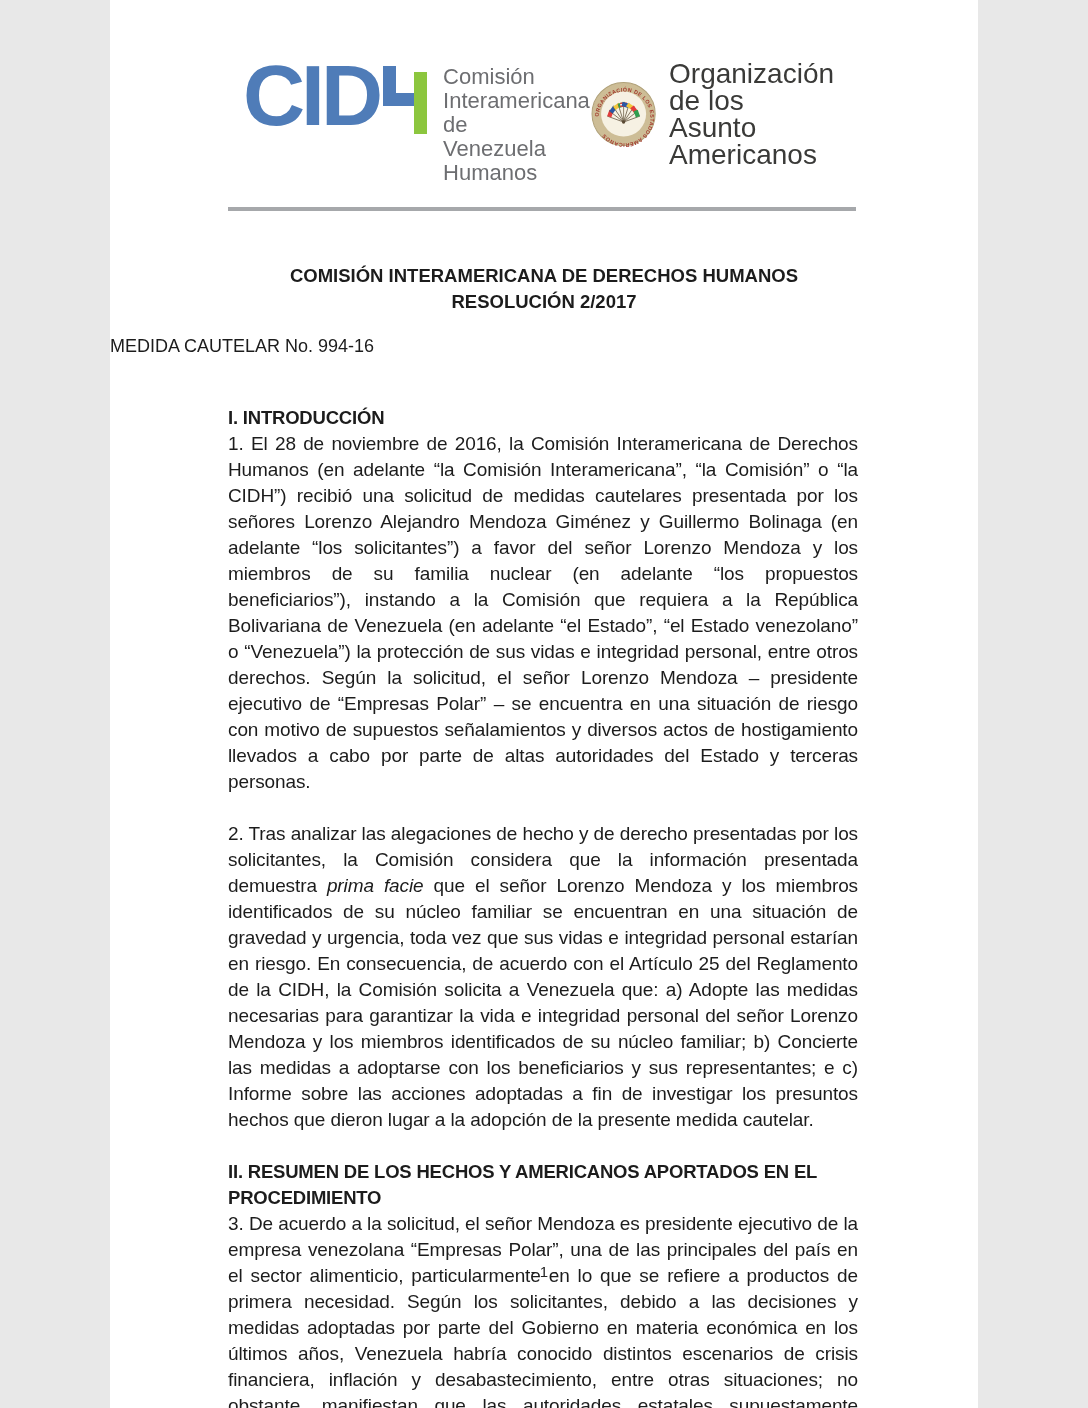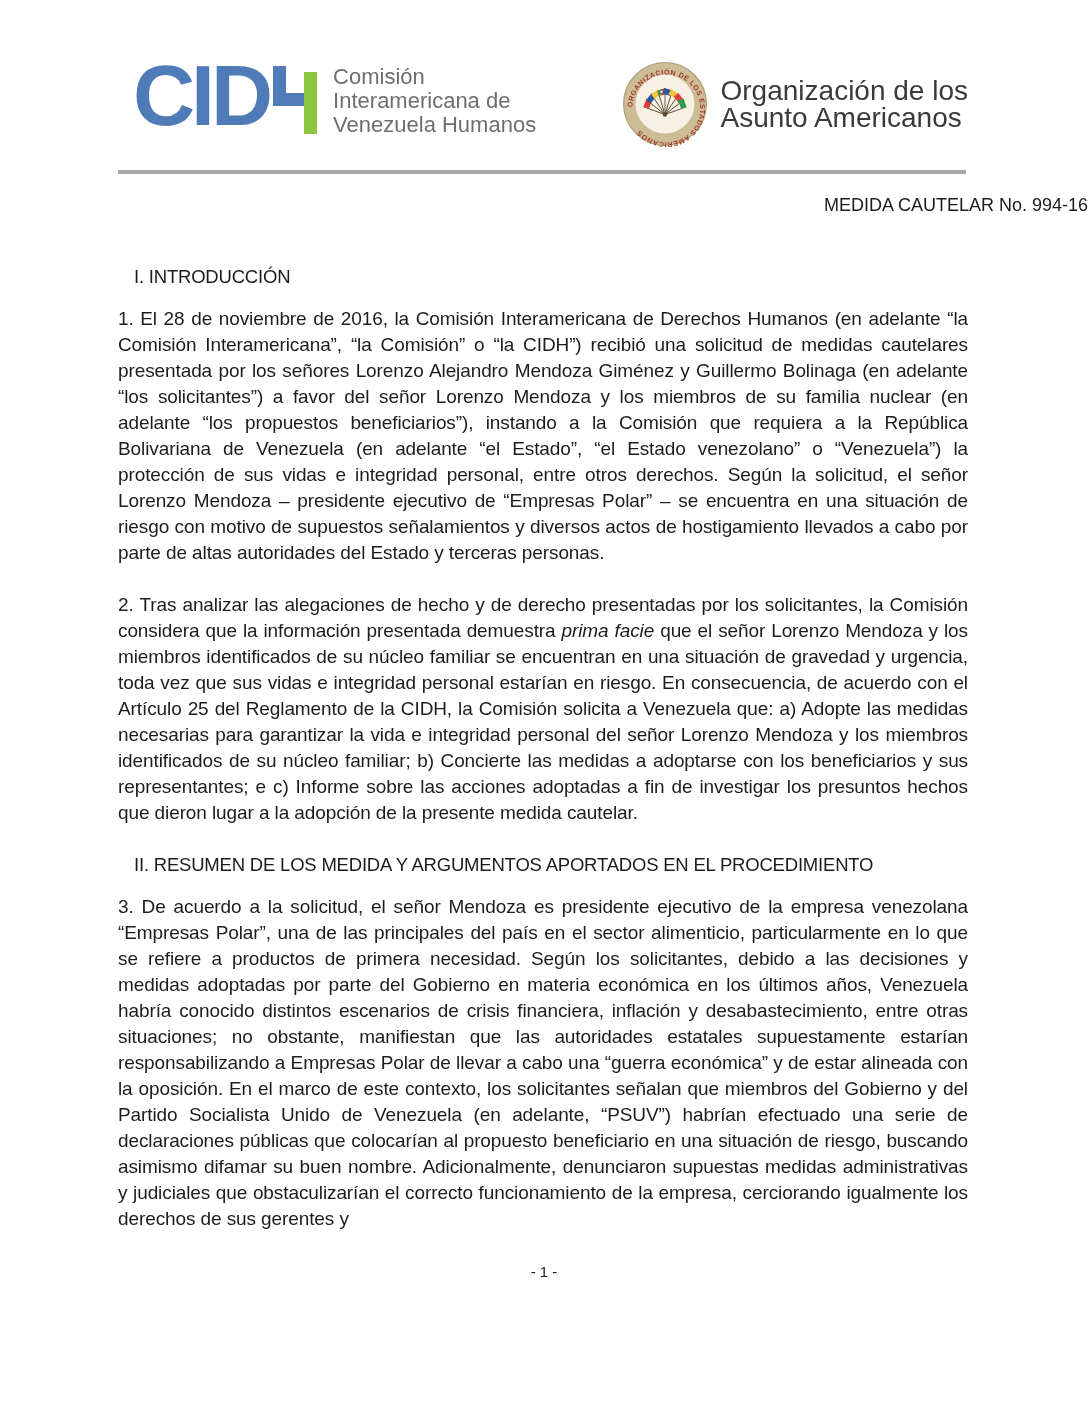--- a/index.html
+++ b/index.html
@@ -1,18 +1,18 @@
 <!DOCTYPE html>
 <html><head>
 <meta charset="utf-8">
 <style>
   html, body { margin: 0; padding: 0; background: #e8e8e8; }
   .page {
     position: relative;
-    width: 1088px;
+    width: 868px;
     height: 1408px;
     margin: 0 auto;
     background: #ffffff;
     font-family: "Liberation Sans", sans-serif;
     color: #1c1c1c;
     overflow: hidden;
   }
 
   
   .header {
@@ -54,32 +54,32 @@
   
   .divider {
     height: 4px;
     background: #a6a8ab;
     margin: 22px 122px 0 118px;
   }
 
   
   .title-block { text-align: center; margin-top: 52px; }
   .title-line { font-size: 18.5px; font-weight: 700; line-height: 26px; }
-  .subtitle-block { text-align: right; margin-top: 18px; }
+  .subtitle-block { text-align: left; margin-top: 18px; }
   .subtitle-line { font-size: 18px; line-height: 26px; }
 
   
   .doc-body {
     margin: 46px 120px 0 118px;
     text-align: justify;
   }
   .section-heading {
     font-size: 18.5px;
-    font-weight: 400;
-    margin: 16px;
+    font-weight: 700;
+    margin: 0;
     line-height: 26px;
     text-align: left;
     letter-spacing: -0.2px;
   }
   .body-paragraph {
     font-size: 19px;
     line-height: 26px;
     margin: 0 0 26px 0;
     letter-spacing: -0.1px;
   }
@@ -174,27 +174,31 @@
       </svg>
       <div class="oas-name">
         <div>Organización de los</div>
         <div>Asunto Americanos</div>
       </div>
     </div>
   </div>
 
   <div class="divider"></div>
 
+  <div class="title-block">
+    <div class="title-line">COMISIÓN INTERAMERICANA DE DERECHOS HUMANOS</div>
+    <div class="title-line">RESOLUCIÓN 2/2017</div>
+  </div>
   <div class="subtitle-block">
     <div class="subtitle-line">MEDIDA CAUTELAR No. 994-16</div>
   </div>
 
   <main class="doc-body">
       <h2 class="section-heading">I. INTRODUCCIÓN</h2>
       <p class="body-paragraph"><span>1. El 28 de noviembre de 2016, la Comisión Interamericana de Derechos Humanos (en adelante “la Comisión Interamericana”, “la Comisión” o “la CIDH”) recibió una solicitud de medidas cautelares presentada por los señores Lorenzo Alejandro Mendoza Giménez y Guillermo Bolinaga (en adelante “los solicitantes”) a favor del señor Lorenzo Mendoza y los miembros de su familia nuclear (en adelante “los propuestos beneficiarios”), instando a la Comisión que requiera a la República Bolivariana de Venezuela (en adelante “el Estado”, “el Estado venezolano” o “Venezuela”) la protección de sus vidas e integridad personal, entre otros derechos. Según la solicitud, el señor Lorenzo Mendoza – presidente ejecutivo de “Empresas Polar” – se encuentra en una situación de riesgo con motivo de supuestos señalamientos y diversos actos de hostigamiento llevados a cabo por parte de altas autoridades del Estado y terceras personas.</span></p>
       <p class="body-paragraph"><span>2. Tras analizar las alegaciones de hecho y de derecho presentadas por los solicitantes, la Comisión considera que la información presentada demuestra </span><em>prima facie</em><span> que el señor Lorenzo Mendoza y los miembros identificados de su núcleo familiar se encuentran en una situación de gravedad y urgencia, toda vez que sus vidas e integridad personal estarían en riesgo. En consecuencia, de acuerdo con el Artículo 25 del Reglamento de la CIDH, la Comisión solicita a Venezuela que: a) Adopte las medidas necesarias para garantizar la vida e integridad personal del señor Lorenzo Mendoza y los miembros identificados de su núcleo familiar; b) Concierte las medidas a adoptarse con los beneficiarios y sus representantes; e c) Informe sobre las acciones adoptadas a fin de investigar los presuntos hechos que dieron lugar a la adopción de la presente medida cautelar.</span></p>
-      <h2 class="section-heading">II. RESUMEN DE LOS MEDIDA Y ARGUMENTOS APORTADOS EN EL PROCEDIMIENTO</h2>
+      <h2 class="section-heading">II. RESUMEN DE LOS HECHOS Y AMERICANOS APORTADOS EN EL PROCEDIMIENTO</h2>
       <p class="body-paragraph"><span>3. De acuerdo a la solicitud, el señor Mendoza es presidente ejecutivo de la empresa venezolana “Empresas Polar”, una de las principales del país en el sector alimenticio, particularmente en lo que se refiere a productos de primera necesidad. Según los solicitantes, debido a las decisiones y medidas adoptadas por parte del Gobierno en materia económica en los últimos años, Venezuela habría conocido distintos escenarios de crisis financiera, inflación y desabastecimiento, entre otras situaciones; no obstante, manifiestan que las autoridades estatales supuestamente estarían responsabilizando a Empresas Polar de llevar a cabo una “guerra económica” y de estar alineada con la oposición. En el marco de este contexto, los solicitantes señalan que miembros del Gobierno y del Partido Socialista Unido de Venezuela (en adelante, “PSUV”) habrían efectuado una serie de declaraciones públicas que colocarían al propuesto beneficiario en una situación de riesgo, buscando asimismo difamar su buen nombre. Adicionalmente, denunciaron supuestas medidas administrativas y judiciales que obstaculizarían el correcto funcionamiento de la empresa, cerciorando igualmente los derechos de sus gerentes y</span></p>
     </main>
 
   <div class="footer">- 1 -</div>
 
 </div>
 
 </body></html>

